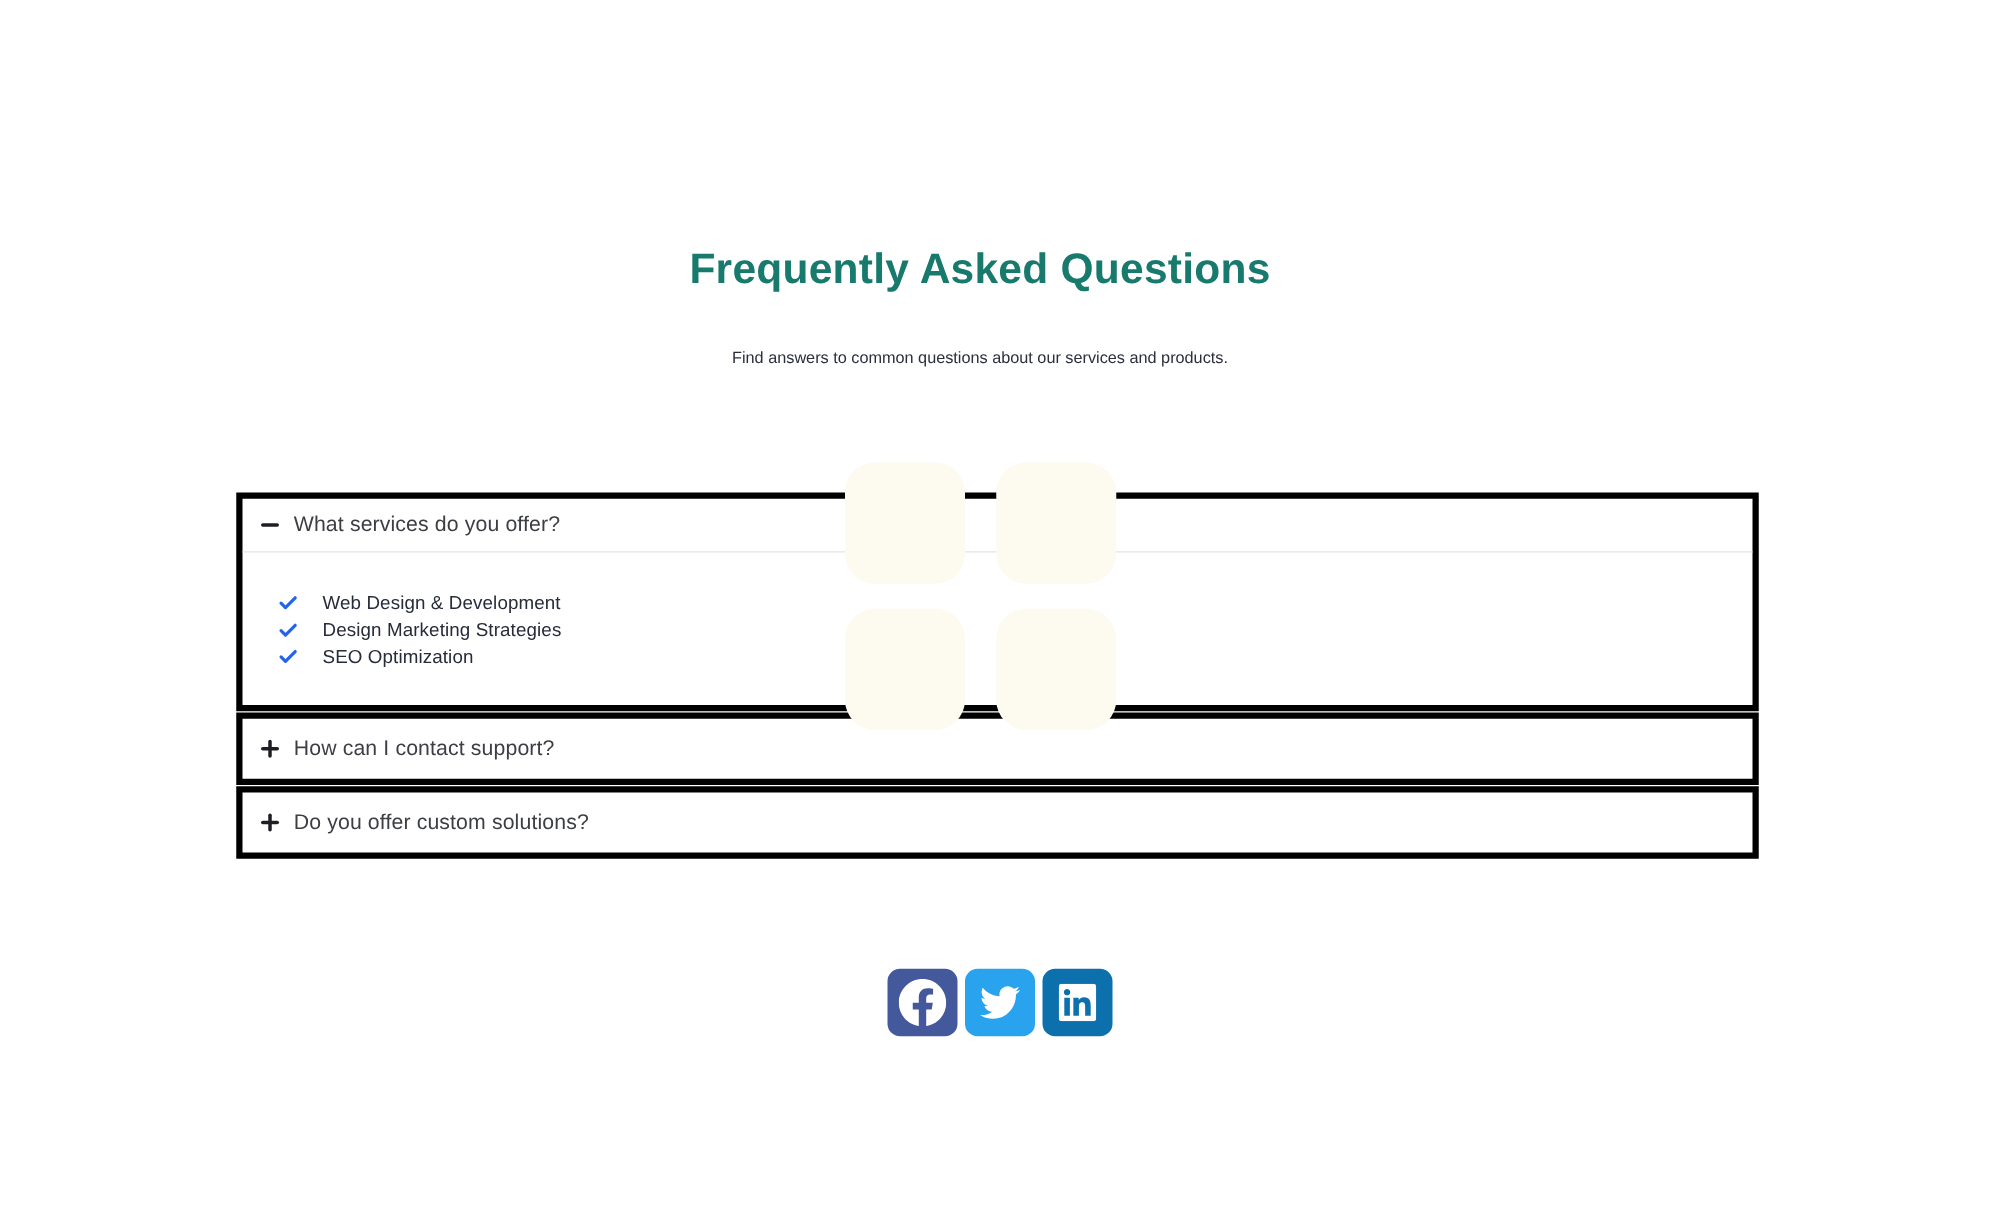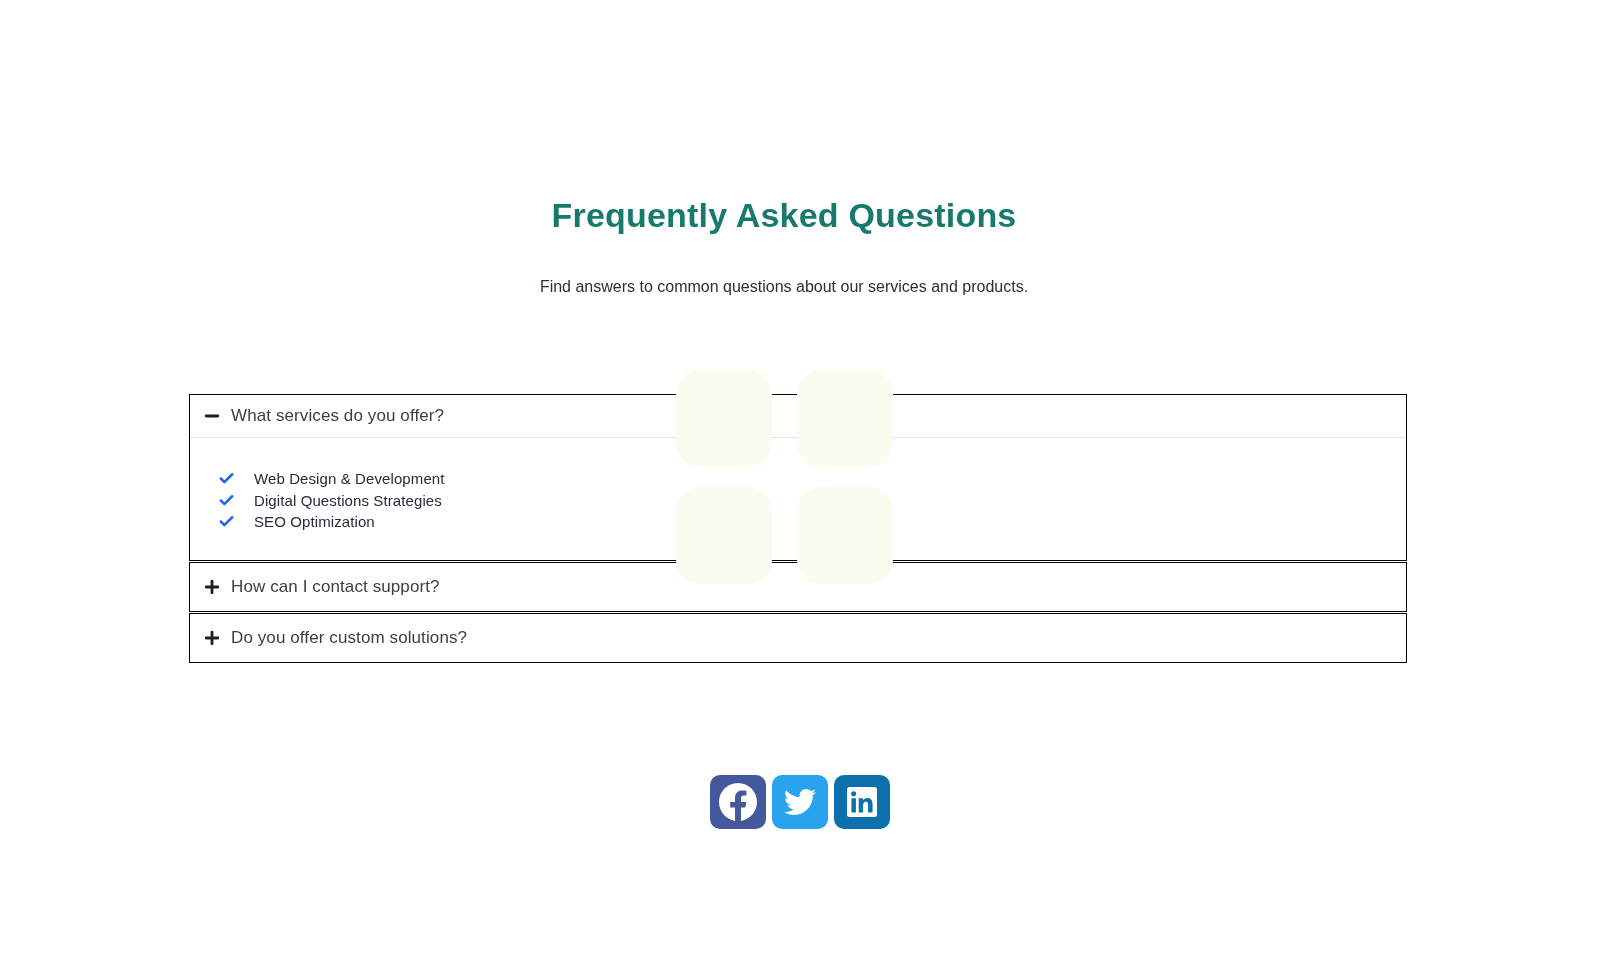--- a/index.html
+++ b/index.html
@@ -8,26 +8,26 @@
   .page { position:relative; width:1600px; height:978px; background:#ffffff; overflow:hidden;border-radius:12px; }
 
   
   .hero { position:absolute; left:0; top:0; width:1568px; text-align:center; }
   .hero h1 {
     position:absolute; left:0; top:196px; width:100%;
     font-size:34px; font-weight:700; color:#177a6c; letter-spacing:0.2px;
   }
   .hero p {
     position:absolute; left:0; top:278px; width:100%;
-    font-size:16px; font-weight:500; color:#2b2e3d;
+    font-size:13px; font-weight:500; color:#2b2e3d;
   }
 
   
   .faq { position:absolute; left:189px; top:394px; width:1218px; z-index:1; }
-  .faq-item { border:1px solid #000000; background:transparent; }
+  .faq-item { border:5px solid #000000; background:transparent; }
   .faq-item + .faq-item { margin-top:1px; }
   .faq-header {
     width:100%; background:transparent; border:none; cursor:pointer;
     display:flex; align-items:center; gap:11px;
     height:42px; padding:0 14px; text-align:left;
     font-family:inherit;
   }
   .faq-item.collapsed .faq-header { height:48px;text-align:center; }
   .toggle-icon { display:flex; align-items:center; justify-content:center; width:16px; height:16px; flex:0 0 auto; }
   .q-text { font-size:17px; color:#3c3e44; font-weight:400; letter-spacing:0.1px; }
@@ -85,21 +85,21 @@
                 </svg>
             </span>
             <span class="answer-text">Web Design &amp; Development</span>
           </li>
           <li>
             <span class="check-wrap">
               <svg width="17" height="17" viewBox="0 0 24 24" fill="none">
                   <polyline points="20 6 9 17 4 12" stroke="#2563eb" stroke-width="3.6" stroke-linecap="round" stroke-linejoin="round"></polyline>
                 </svg>
             </span>
-            <span class="answer-text">Digital Questions Strategies</span>
+            <span class="answer-text">Design Marketing Strategies</span>
           </li>
           <li>
             <span class="check-wrap">
               <svg width="17" height="17" viewBox="0 0 24 24" fill="none">
                   <polyline points="20 6 9 17 4 12" stroke="#2563eb" stroke-width="3.6" stroke-linecap="round" stroke-linejoin="round"></polyline>
                 </svg>
             </span>
             <span class="answer-text">SEO Optimization</span>
           </li>
         </ul>

